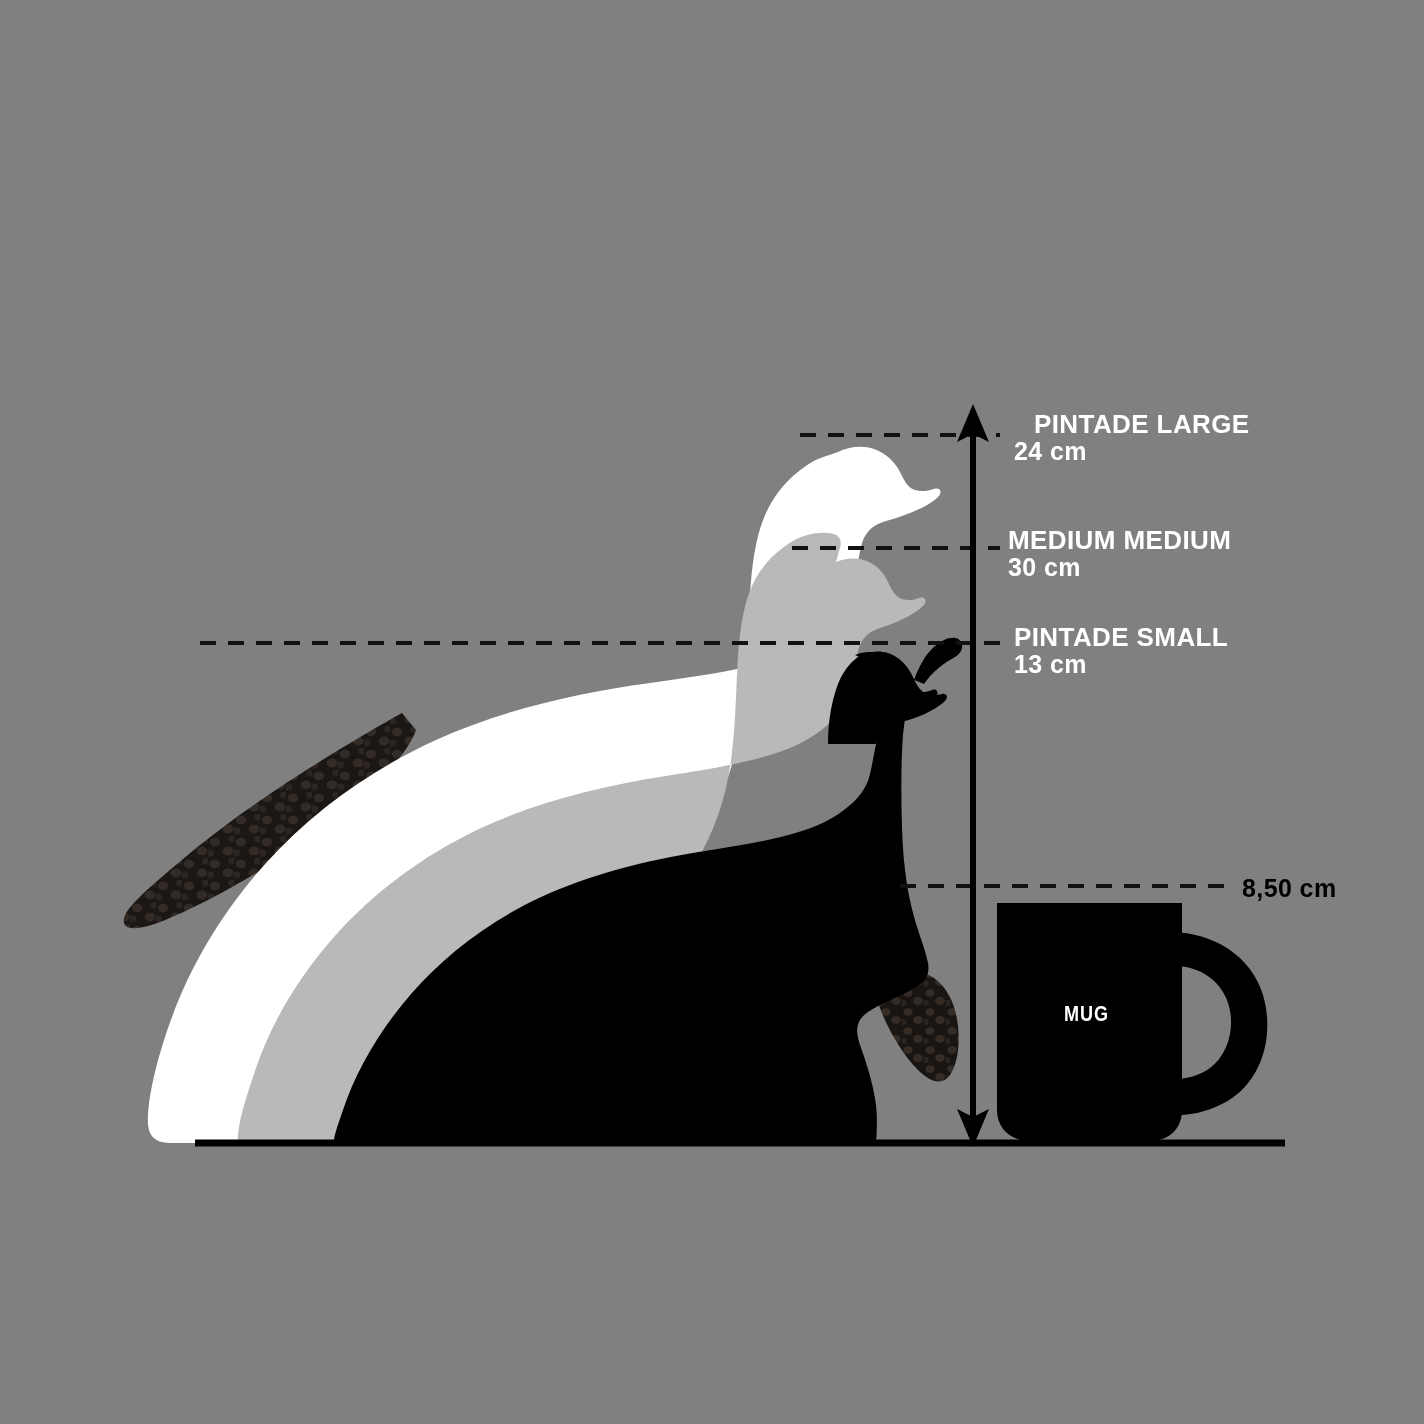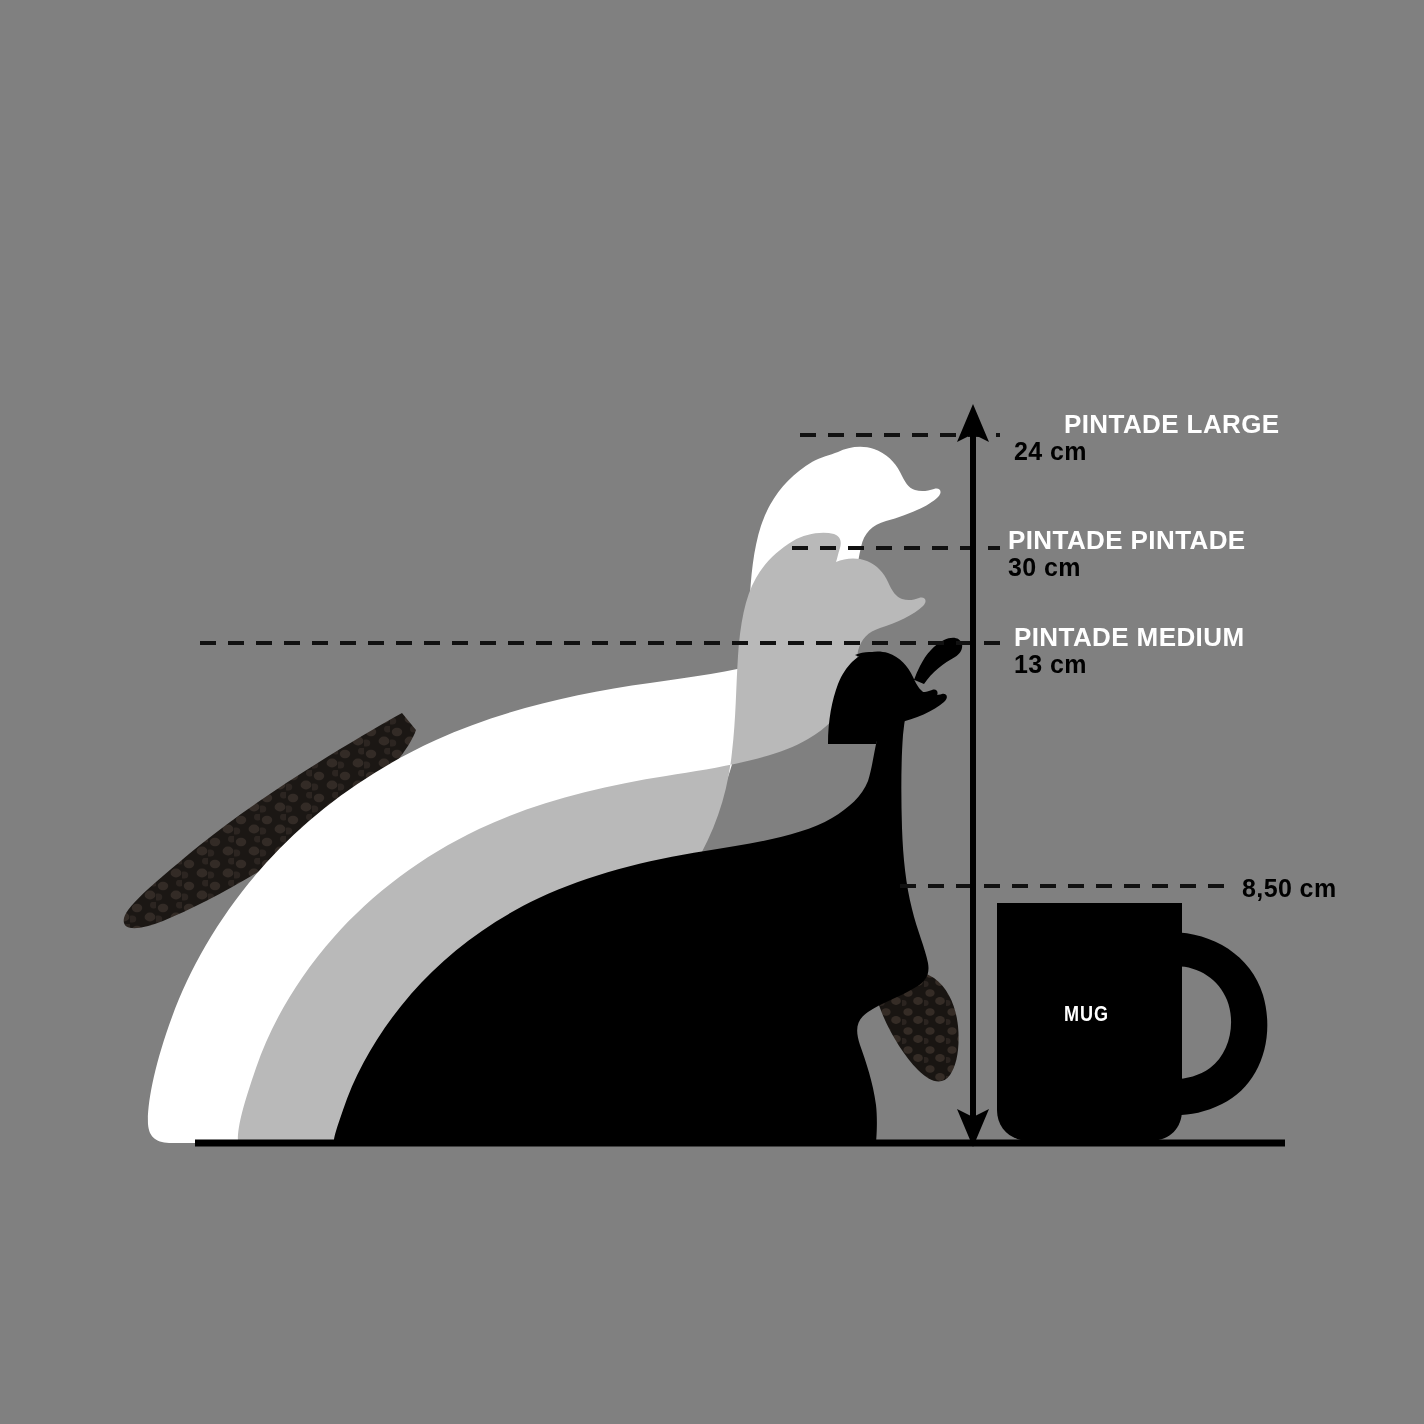--- a/index.html
+++ b/index.html
@@ -28,21 +28,21 @@
     white-space: nowrap;
     font-family: "Liberation Sans", sans-serif;
     font-weight: bold;
     letter-spacing: 0.4px;
   }
   .lbl-title {
     color: #ffffff;
     font-size: 26px;
   }
   .lbl-value {
-    color: #000000;
+    color: #ffffff;
     font-size: 25px;
   }
   .lbl-mug {
     color: #000000;
     font-size: 25px;
   }
   .mug-word {
     position: absolute;
     color: #ffffff;
     font-family: "Liberation Sans Narrow", "Liberation Sans", sans-serif;
@@ -234,26 +234,26 @@
     <line x1="200" y1="643" x2="1000" y2="643" stroke="#111111" stroke-width="4" stroke-dasharray="16 12"></line>
     <line x1="900" y1="886" x2="1232" y2="886" stroke="#111111" stroke-width="4" stroke-dasharray="16 12"></line>
 
     <g>
       <line x1="973" y1="416" x2="973" y2="1136" stroke="#000000" stroke-width="6"></line>
       <polygon points="973,404 957,442 973,434 989,442" fill="#000000"></polygon>
       <polygon points="973,1147 957,1109 973,1117 989,1109" fill="#000000"></polygon>
     </g>
   </svg>
 
-  <div class="lbl lbl-title" style="left:1064px; top:409px;">PINTADE LARGE</div>
+  <div class="lbl lbl-title" style="left:1034px; top:409px;">PINTADE LARGE</div>
   <div class="lbl lbl-value" style="left:1014px; top:437px;">24 cm</div>
 
-  <div class="lbl lbl-title" style="left:1008px; top:525px;">PINTADE PINTADE</div>
+  <div class="lbl lbl-title" style="left:1008px; top:525px;">MEDIUM MEDIUM</div>
   <div class="lbl lbl-value" style="left:1008px; top:553px;">30 cm</div>
 
-  <div class="lbl lbl-title" style="left:1014px; top:622px;">PINTADE MEDIUM</div>
+  <div class="lbl lbl-title" style="left:1014px; top:622px;">PINTADE SMALL</div>
   <div class="lbl lbl-value" style="left:1014px; top:650px;">13 cm</div>
 
   <div class="lbl lbl-mug" style="left:1242px; top:874px;">8,50 cm</div>
 
   <div class="mug-word" style="left:1064px; top:1001px;">MUG</div>
 
 </div>
 
 </body></html>

